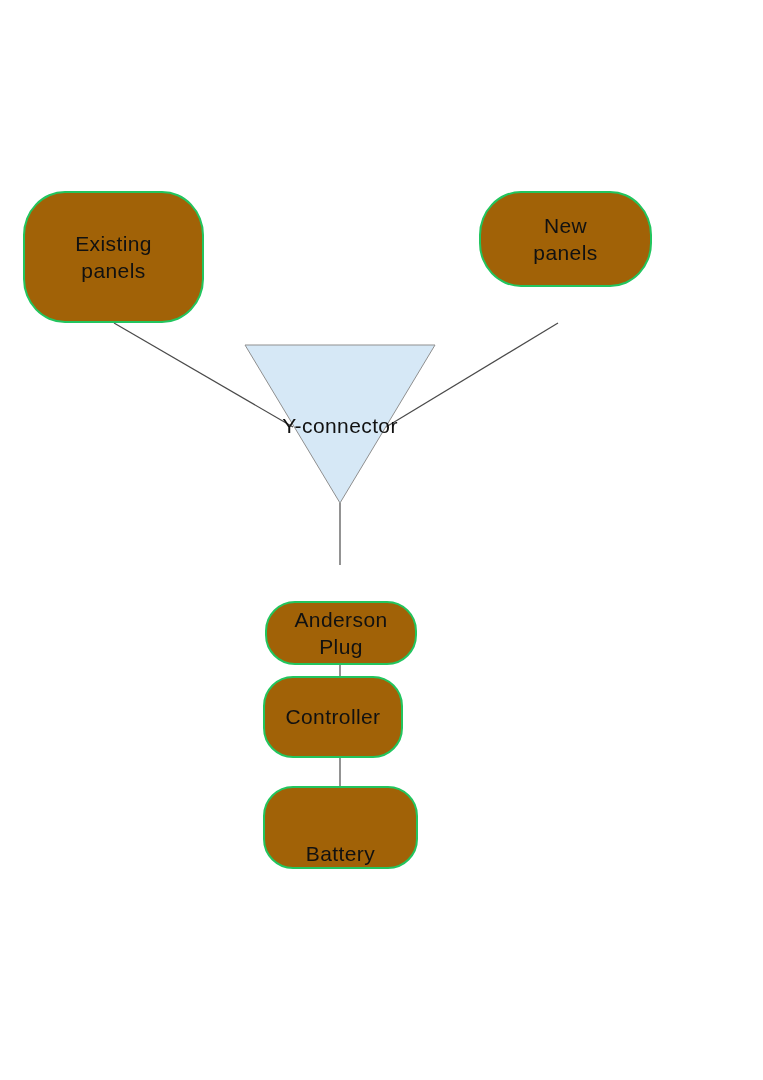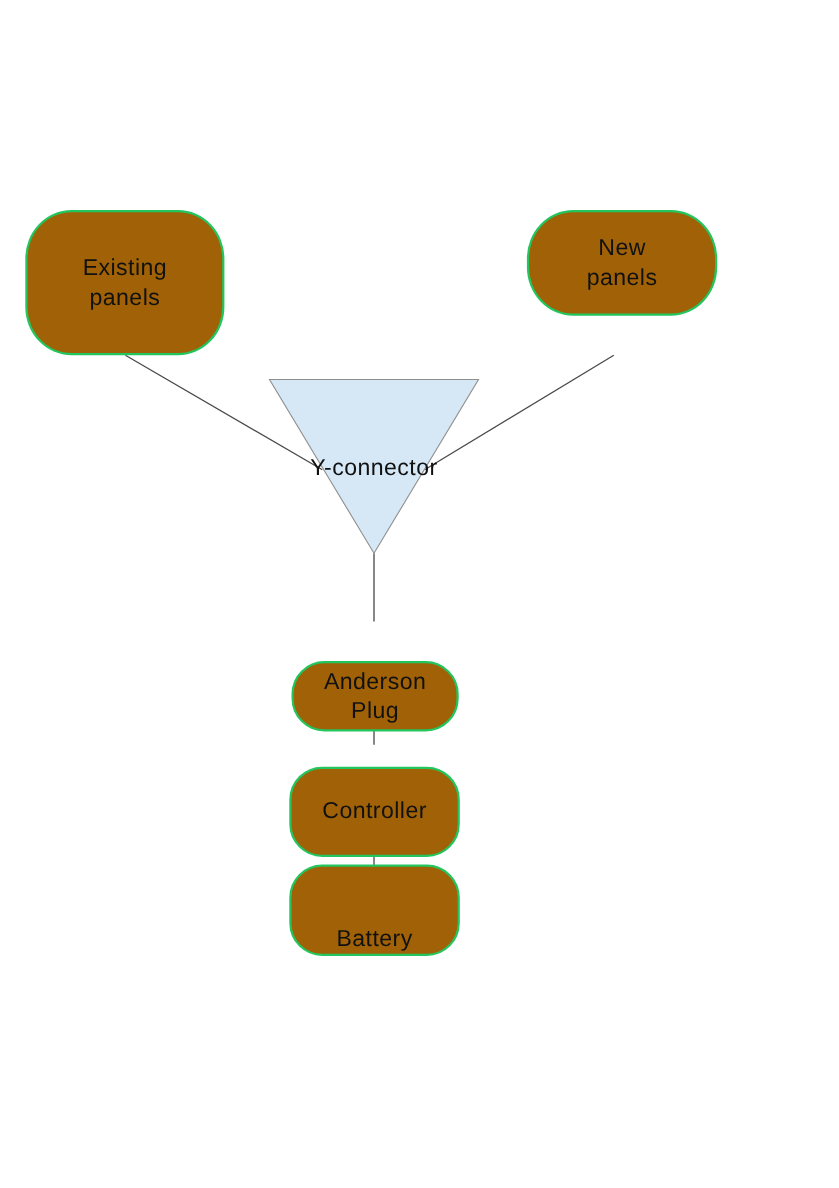--- a/index.html
+++ b/index.html
@@ -89,21 +89,21 @@
 
   <div class="tri-label">
     <span class="label">Y-connector</span>
   </div>
 
   <div class="node shape-pill" style="left:265px; top:564px; width:152px; height:64px;margin-top:37px;">
     <span class="label">Anderson
 Plug</span>
   </div>
 
-  <div class="node shape-pill" style="left:263px; top:676px; width:155px; height:82px;margin-top:21px;">
+  <div class="node shape-pill" style="left:263px; top:676px; width:140px; height:82px;">
     <span class="label">Controller</span>
   </div>
 
   <div class="node shape-pill" style="left:263px; top:786px; width:155px; height:83px;align-items:flex-end;">
     <span class="label">Battery</span>
   </div>
 
 </div>
 
 </body></html>

